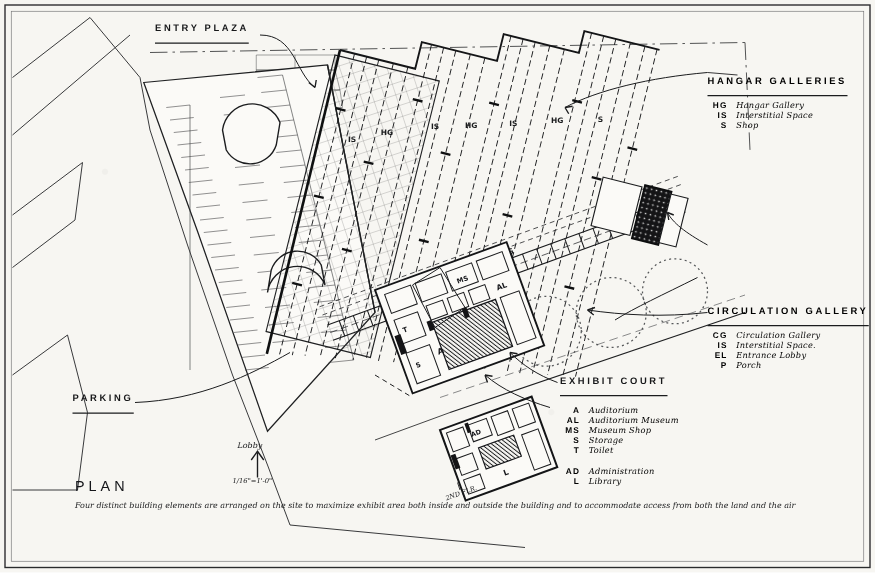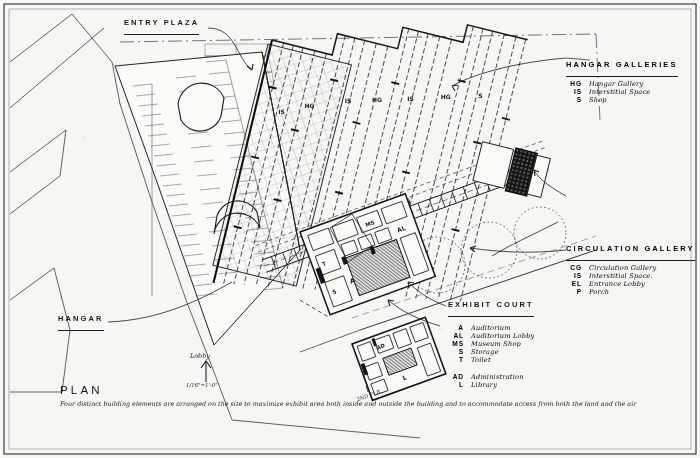--- a/index.html
+++ b/index.html
@@ -19,21 +19,21 @@
   svg{position:absolute;left:0;top:0;}
   .lbl{
     position:absolute;
     font-family:"Liberation Sans",sans-serif;
     color:#17181a;white-space:nowrap;
   }
   .callout-title{
     font-size:7.5px;letter-spacing:2.1px;font-weight:700;
     border-bottom:1.1px solid #1b1c1e;padding-bottom:7px;
   }
-  .code-row{font-size:6.6px;letter-spacing:.2px;display:flex;}
+  .code-row{font-size:6.6px;letter-spacing:.2px;display:flex;align-items:flex-end;}
   .code-key{width:16px;text-align:right;font-weight:700;letter-spacing:.9px;}
   .code-val{margin-left:7px;font-family:"DejaVu Serif",serif;font-style:italic;font-size:6.6px;}
   .note{font-family:"DejaVu Serif",serif;font-style:italic;font-size:6.2px;line-height:1.28;color:#1b1c1e;}
   .plan-title{font-size:11.5px;letter-spacing:3.2px;font-weight:400;color:#15161a;}
   .plan-desc{font-family:"DejaVu Serif",serif;font-style:italic;font-size:6.4px;line-height:1.42;color:#1b1c1e;width:165px;}
   .northword{font-family:"DejaVu Serif",serif;font-style:italic;font-size:6.4px;}
   .scaleword{font-family:"DejaVu Serif",serif;font-style:italic;font-size:5.4px;}
   .tinytag{font-family:"DejaVu Serif",serif;font-style:italic;font-size:5.2px;color:#202124;}
 </style>
 </head>
@@ -298,21 +298,21 @@
     </g>
 
     <g stroke="#1b1c1e" stroke-width="1.1" fill="none">
       <path d="M206 382 L206 362"></path>
       <path d="M201 368 L206 361 L211 368"></path>
     </g>
   </svg>
 
   <div class="lbl callout-title" style="left:124px;top:18px;">ENTRY PLAZA</div>
 
-  <div class="lbl callout-title" style="left:58px;top:314px;">HANGAR</div>
+  <div class="lbl callout-title" style="left:58px;top:314px;">PARKING</div>
 
   <div class="lbl callout-title" style="left:448px;top:300px;">EXHIBIT COURT</div>
 
   <div style="position:absolute;left:566px;top:60px;">
     <div class="callout-title">HANGAR GALLERIES</div>
     <div style="margin-top:3px;">
       <div class="code-row">
         <span class="code-key">HG</span>
         <span class="code-val">Hangar Gallery</span>
       </div>
@@ -351,21 +351,21 @@
   </div>
 
   <div style="position:absolute;left:448px;top:320px;">
     <div style="margin-top:4px;">
       <div class="code-row">
         <span class="code-key">A</span>
         <span class="code-val">Auditorium</span>
       </div>
       <div class="code-row">
         <span class="code-key">AL</span>
-        <span class="code-val">Auditorium Lobby</span>
+        <span class="code-val">Auditorium Museum</span>
       </div>
       <div class="code-row">
         <span class="code-key">MS</span>
         <span class="code-val">Museum Shop</span>
       </div>
       <div class="code-row">
         <span class="code-key">S</span>
         <span class="code-val">Storage</span>
       </div>
       <div class="code-row">

